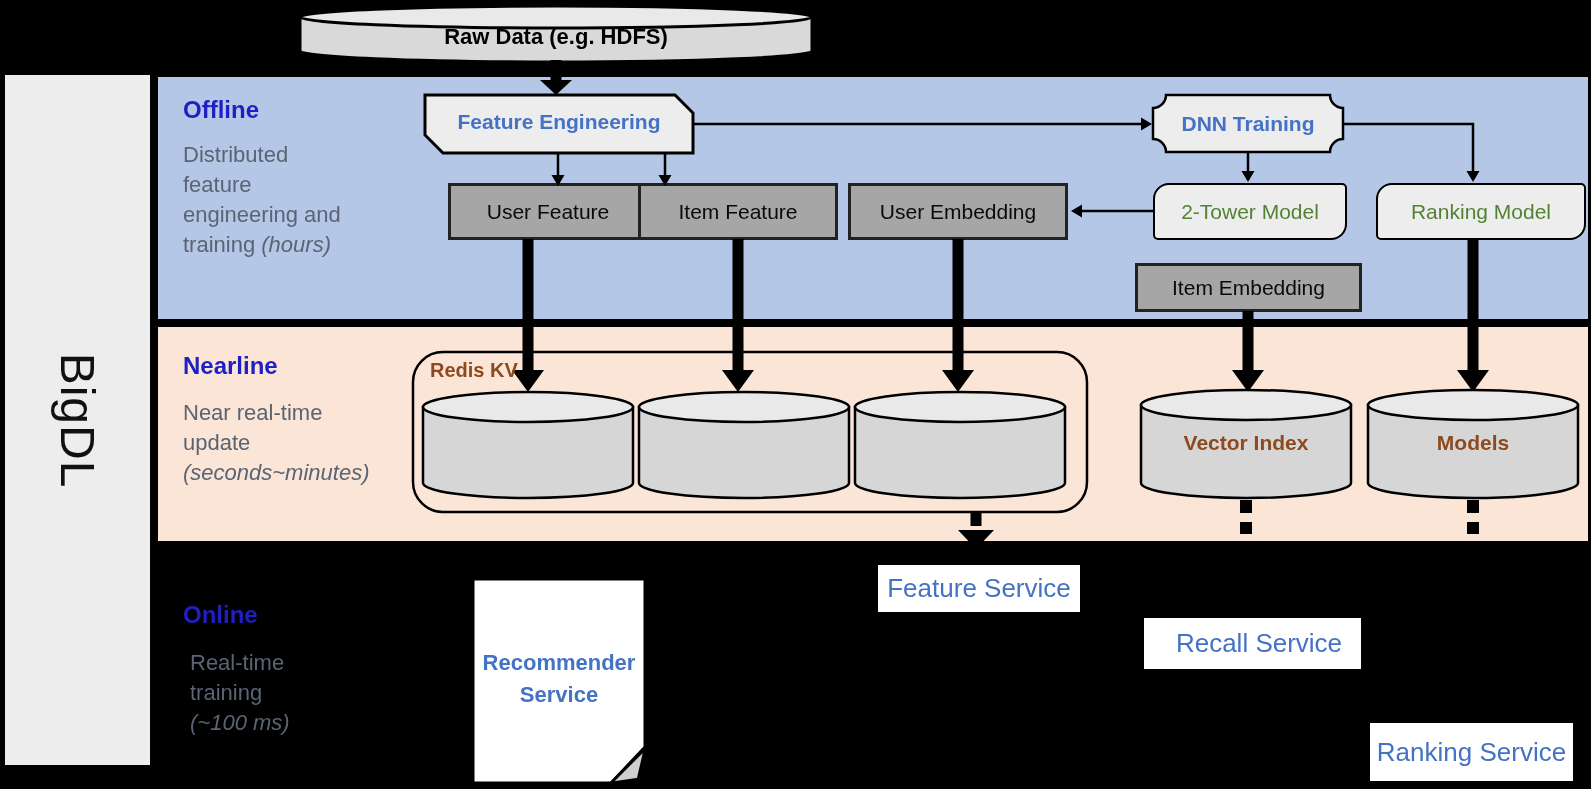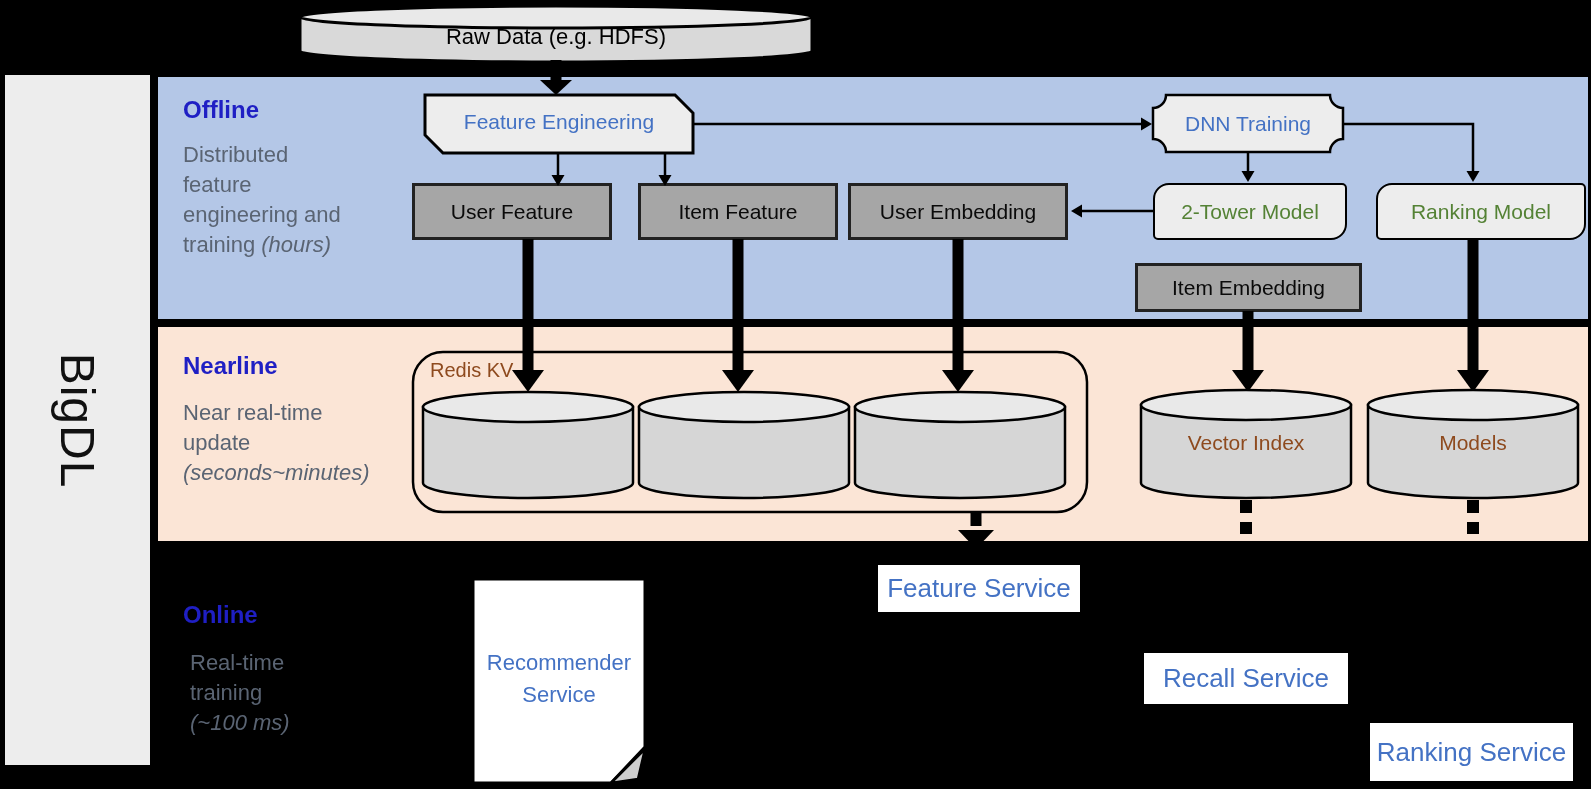--- a/index.html
+++ b/index.html
@@ -21,21 +21,21 @@
   .lane-title{font-size:24px;font-weight:600;color:var(--heading-blue);}
   .lane-desc{font-size:22px;line-height:30px;color:var(--desc-gray);}
   .it{font-style:italic;}
   
   .node{
     display:flex;align-items:center;justify-content:center;text-align:center;
     font-size:21px;box-sizing:border-box;
   }
   .gray-node{background:#a6a6a6;border:3px solid #222;color:#0a0a0a;}
   .soft-node{background:#ededed;border:2.5px solid #000;border-radius:16px 5px 16px 5px;color:var(--node-green);}
-  .overlay-label{display:flex;align-items:center;justify-content:center;text-align:center;font-size:21px;z-index:3;}
+  .overlay-label{display:flex;align-items:center;justify-content:center;text-align:center;font-size:21px;z-index:3;font-weight:bold;}
   .blue-text{color:var(--node-blue);}
   .brown-text{color:var(--node-brown);}
   .service{
     background:#ffffff;display:flex;align-items:center;justify-content:center;
     font-size:26px;color:var(--node-blue);z-index:1;
   }
   .fold-mark{
     position:absolute;right:3px;bottom:-12px;width:0;height:0;
     border-top:12px solid #000;border-left:12px solid transparent;
   }
@@ -71,32 +71,32 @@
     <div class="it">(seconds~minutes)</div>
   </div>
 
   <div class="abs lane-title" style="left:183px;top:601px;">Online</div>
   <div class="abs lane-desc" style="left:190px;top:648px;width:240px;">
     <div>Real-time</div>
     <div>training</div>
     <div class="it">(~100 ms)</div>
   </div>
 
-  <div class="abs node gray-node z1" style="left:412px;top:183px;width:200px;height:57px;">User Feature</div>
+  <div class="abs node gray-node z1" style="left:448px;top:183px;width:200px;height:57px;">User Feature</div>
   <div class="abs node gray-node z1" style="left:638px;top:183px;width:200px;height:57px;">Item Feature</div>
   <div class="abs node gray-node z1" style="left:848px;top:183px;width:220px;height:57px;">User Embedding</div>
   <div class="abs node soft-node z1" style="left:1153px;top:183px;width:194px;height:57px;">2-Tower Model</div>
   <div class="abs node soft-node z1" style="left:1376px;top:183px;width:210px;height:57px;">Ranking Model</div>
   <div class="abs node gray-node z1" style="left:1135px;top:263px;width:227px;height:49px;">Item Embedding</div>
 
   <div class="abs service" style="left:878px;top:565px;width:202px;height:47px;">
     <span>Feature Service</span>
     <span class="fold-mark"></span>
   </div>
-  <div class="abs service" style="left:1144px;top:653px;width:204px;height:51px;">
+  <div class="abs service" style="left:1144px;top:618px;width:204px;height:51px;padding-left:13px;">
     <span>Recall Service</span>
     <span class="fold-mark"></span>
   </div>
   <div class="abs service" style="left:1370px;top:723px;width:203px;height:58px;">
     <span>Ranking Service</span>
     <span class="fold-mark"></span>
   </div>
 
   <svg id="svg-layer" class="abs" width="1591" height="789" viewBox="0 0 1591 789">
 

